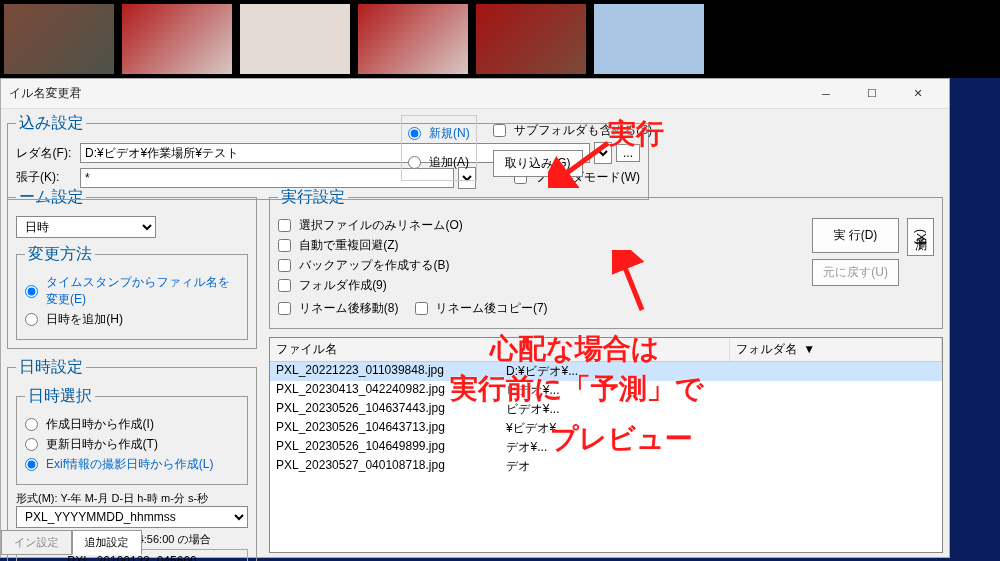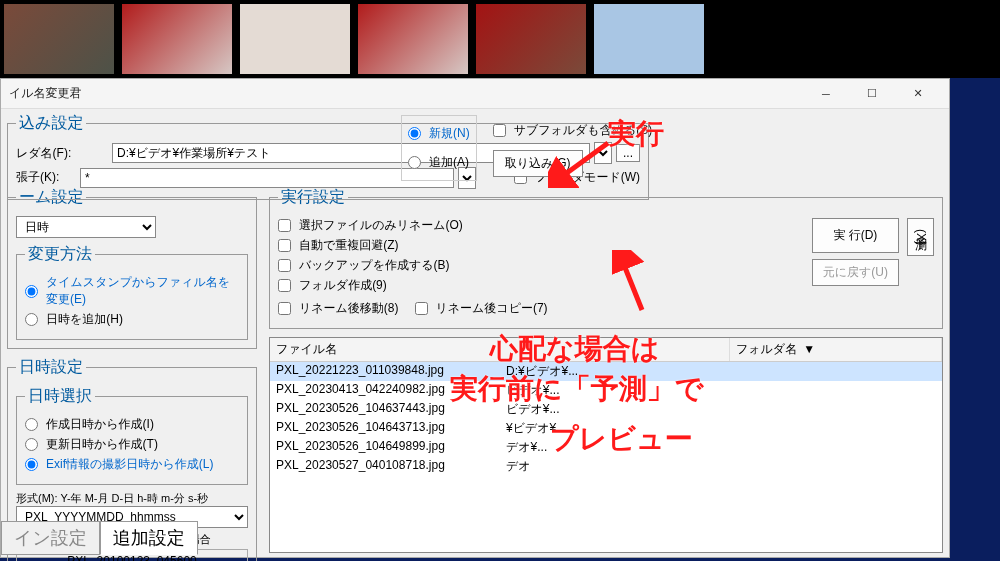--- a/index.html
+++ b/index.html
@@ -38,21 +38,21 @@
 
 .file-list { border:1px solid #888; background:#fff; margin:4px 6px; flex:1; font-size:12px; overflow:hidden; position:relative; }
 .fl-head { display:flex; background:#f4f4f4; border-bottom:1px solid #ccc; font-size:12px; }
 .fl-head div { padding:3px 6px; border-right:1px solid #ddd; }
 .fl-rows div.r { display:flex; padding:1px 6px; }
 .fl-rows div.r:first-child { background:#cde4ff; }
 .fl-rows .fn { width:230px; white-space:nowrap; overflow:hidden; }
 .fl-rows .fd { flex:1; }
 .tri { margin-left:6px; }
 
-.bottom-tabs { position:absolute; bottom:2px; left:0; display:flex; font-size:18px; }
+.bottom-tabs { position:absolute; bottom:2px; left:0; display:flex; font-size:11px; }
 .tab { border:1px solid #999; padding:4px 12px; background:#f0f0f0; color:#888; }
 .tab.active { background:#fff; color:#000; border-bottom:1px solid #fff; }
 
 .annot { position:absolute; color:#ff1a1a; font-weight:bold; font-size:28px; pointer-events:none; text-shadow:0 0 2px #fff; }
 
 .exec-area { display:flex; gap:8px; align-items:flex-start; margin:4px 0 4px 8px; }
 .exec-col { display:flex; flex-direction:column; gap:6px; }
 .vert-btn { writing-mode:vertical-rl; padding:10px 4px; font-size:12px; }
 </style>
 </head>
@@ -77,21 +77,21 @@
     </div>
   </div>
 
   <div class="content">
 
     <div style="position:absolute; top:30px; left:0; right:0;">
       <fieldset style="margin-right:300px;">
         <legend>込み設定</legend>
         <div class="folder-row">
           <span class="lbl">レダ名(F):</span>
-          <input type="text" style="width: 250px; margin-left: 32px;" value="D:¥ビデオ¥作業場所¥テスト">
+          <input type="text" style="width: 250px;" value="D:¥ビデオ¥作業場所¥テスト">
           <select style="width:18px"></select>
           <button class="btn" style="padding:1px 6px">...</button>
         </div>
         <div class="folder-row">
           <span class="lbl">張子(K):</span>
           <input type="text" style="width: 130px;" value="*">
           <select style="width:18px"></select>
           <span style="width:30px"></span>
           <label class="row">
               <input type="checkbox" class="chk" style="">

